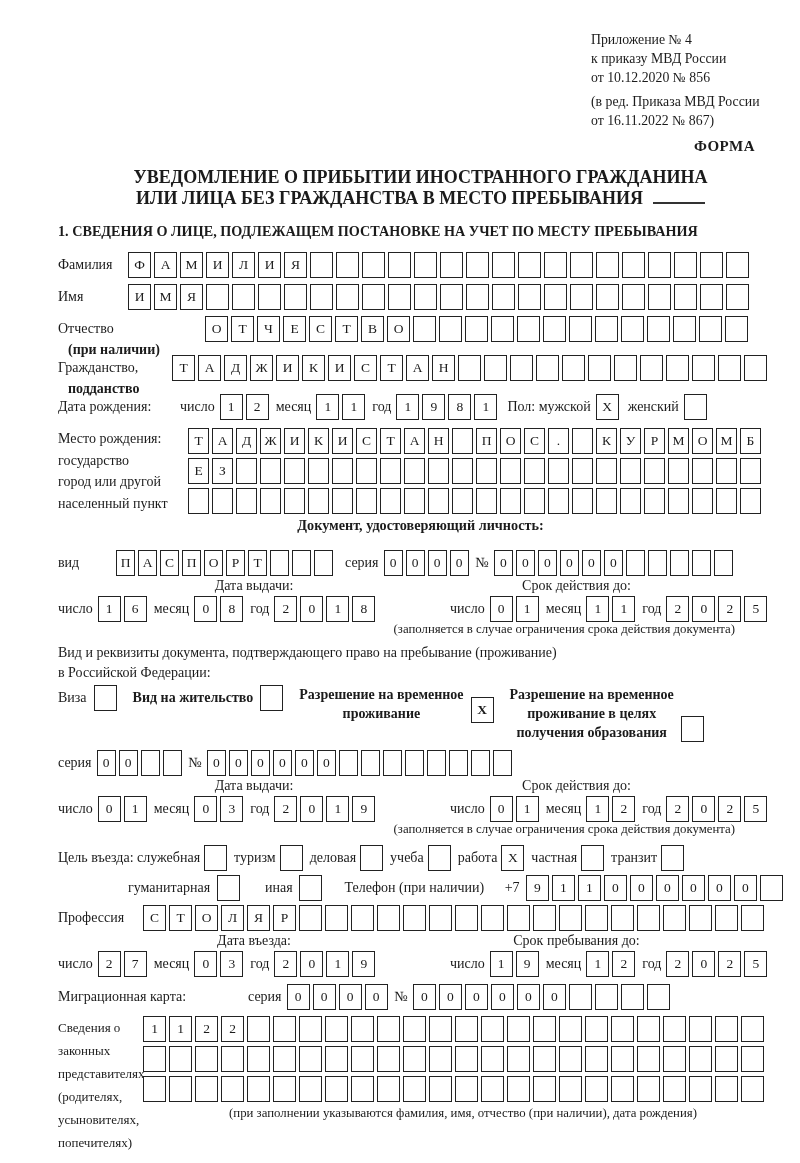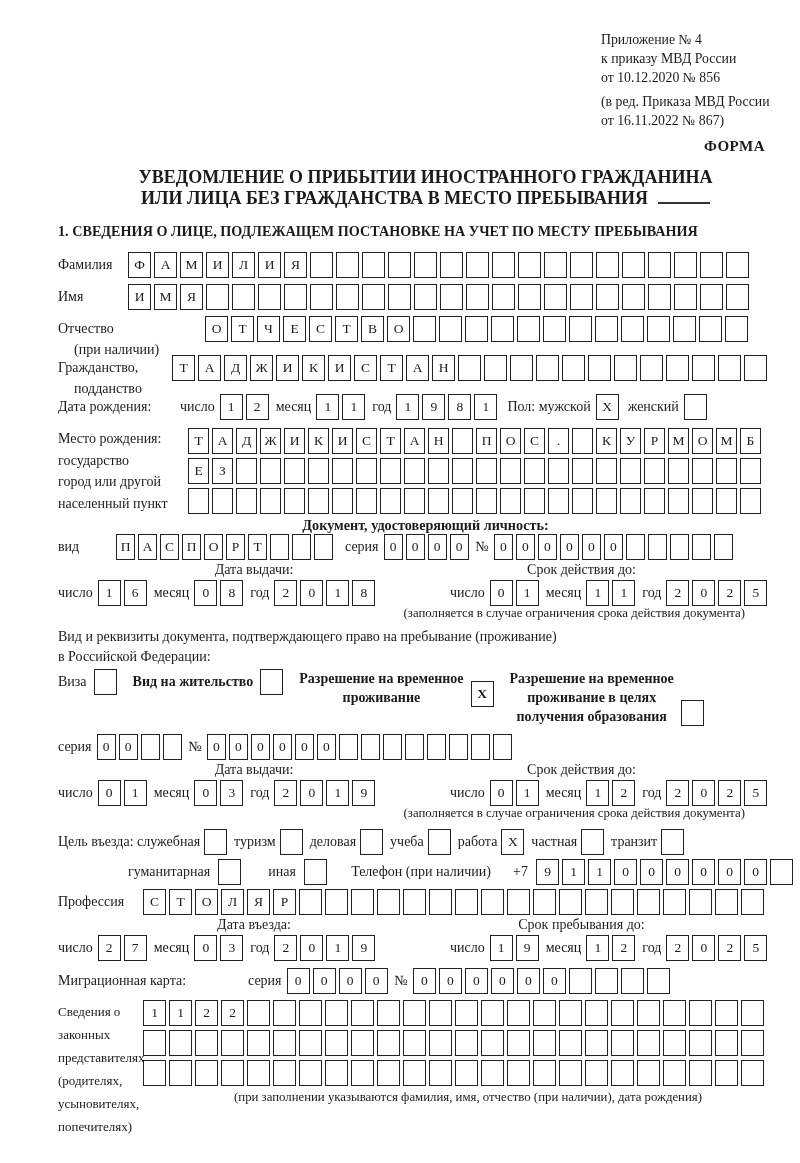--- a/index.html
+++ b/index.html
@@ -1,39 +1,39 @@
 <!DOCTYPE html>
 <html><head>
 <meta charset="utf-8">
 <style>
   * { box-sizing: border-box; margin: 0; padding: 0; }
   html, body { background: #ffffff; }
   .page {
     width: 800px; height: 1163px; background: #fff; color: #1b1b1b;
-    padding: 30px 7px 0 58px; overflow: hidden; position: relative;
+    padding: 30px 17px 0 58px; overflow: hidden; position: relative;
     font-family: "Liberation Serif", "DejaVu Serif", serif; font-size: 14px;
   }
   
   .appendix { margin-left: auto; width: 192px; font-size: 13.8px; line-height: 19px; }
   .appendix .edition { margin-top: 5px; }
   .forma { margin-top: 8px; text-align: right; padding-right: 28px; font-weight: bold; font-size: 15px; letter-spacing: .5px; }
   .title { margin-top: 12px; text-align: center; font-weight: bold; font-size: 18px; line-height: 21px; }
   .blankline { display: inline-block; width: 52px; border-bottom: 2px solid #333; margin-left: 10px; }
   .sec1 { margin-top: 14px; font-weight: bold; font-size: 14.2px; }
   
   .cellrow { display: inline-flex; gap: 3px; }
   .cell { flex: 0 0 auto; width: 23px; height: 26px; border: 1.8px solid #222; background: #fff;
           display: inline-flex; align-items: center; justify-content: center;
           font-size: 13.5px; line-height: 1; }
   .cellrow.md .cell { width: 21px; }
   .cellrow.sm .cell { width: 19px; }
   
   .frow { display: flex; align-items: flex-start; margin-top: 6px; }
   .flabel { position: relative; flex: 0 0 auto; line-height: 26px; white-space: nowrap; }
-  .flabel .sub { position: absolute; left: 16px; top: 24px; line-height: 19px; }
+  .flabel .sub { position: absolute; left: 10px; top: 24px; line-height: 19px; font-weight: bold; }
   .w70{width:70px}.w147{width:147px}.w114{width:114px}.w130{width:130px}
   .w122{width:122px}.w58{width:58px}.w85{width:85px}.w160{width:160px}
   .word { line-height: 26px; margin: 0 5px 0 7px; white-space: nowrap; }
   .word.first { margin-left: 0; }
   .stack .cellrow { display: flex; margin-bottom: 4px; }
   .stack .cellrow:last-child { margin-bottom: 0; }
   .mt12{margin-top:12px}.mt13{margin-top:13px}.mt7{margin-top:7px}.mt8{margin-top:8px}
   .dochdr { margin-top: 3px; text-align: center; font-weight: bold; font-size: 14.2px; }
   
   .datepair { display: flex; margin-top: 2px; }
@@ -319,21 +319,21 @@
           <span class="cell"></span>
           <span class="cell"></span>
           <span class="cell"></span>
           <span class="cell"></span>
           <span class="cell"></span>
         </div>
     </div>
   </div>
 
   <div class="dochdr">Документ, удостоверяющий личность:</div>
-  <div class="frow" style="margin-top:0">
+  <div class="frow" style="margin-top:16px">
     <div class="flabel w58">вид</div>
     <span class="cellrow sm">
         <span class="cell">П</span>
         <span class="cell">А</span>
         <span class="cell">С</span>
         <span class="cell">П</span>
         <span class="cell">О</span>
         <span class="cell">Р</span>
         <span class="cell">Т</span>
         <span class="cell"></span>

